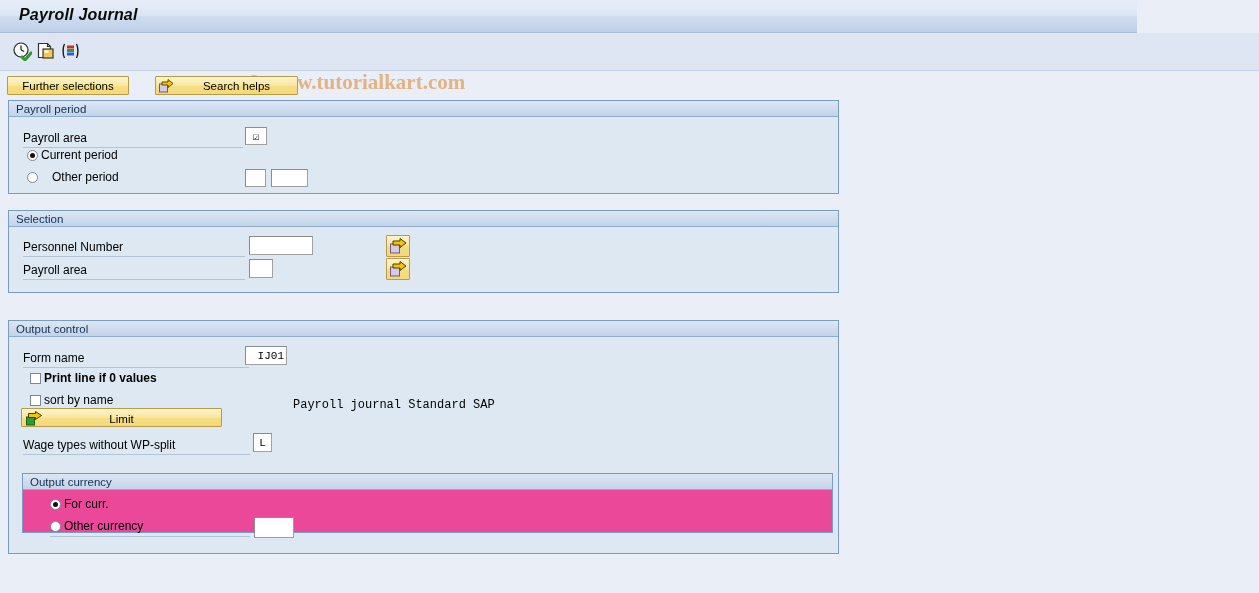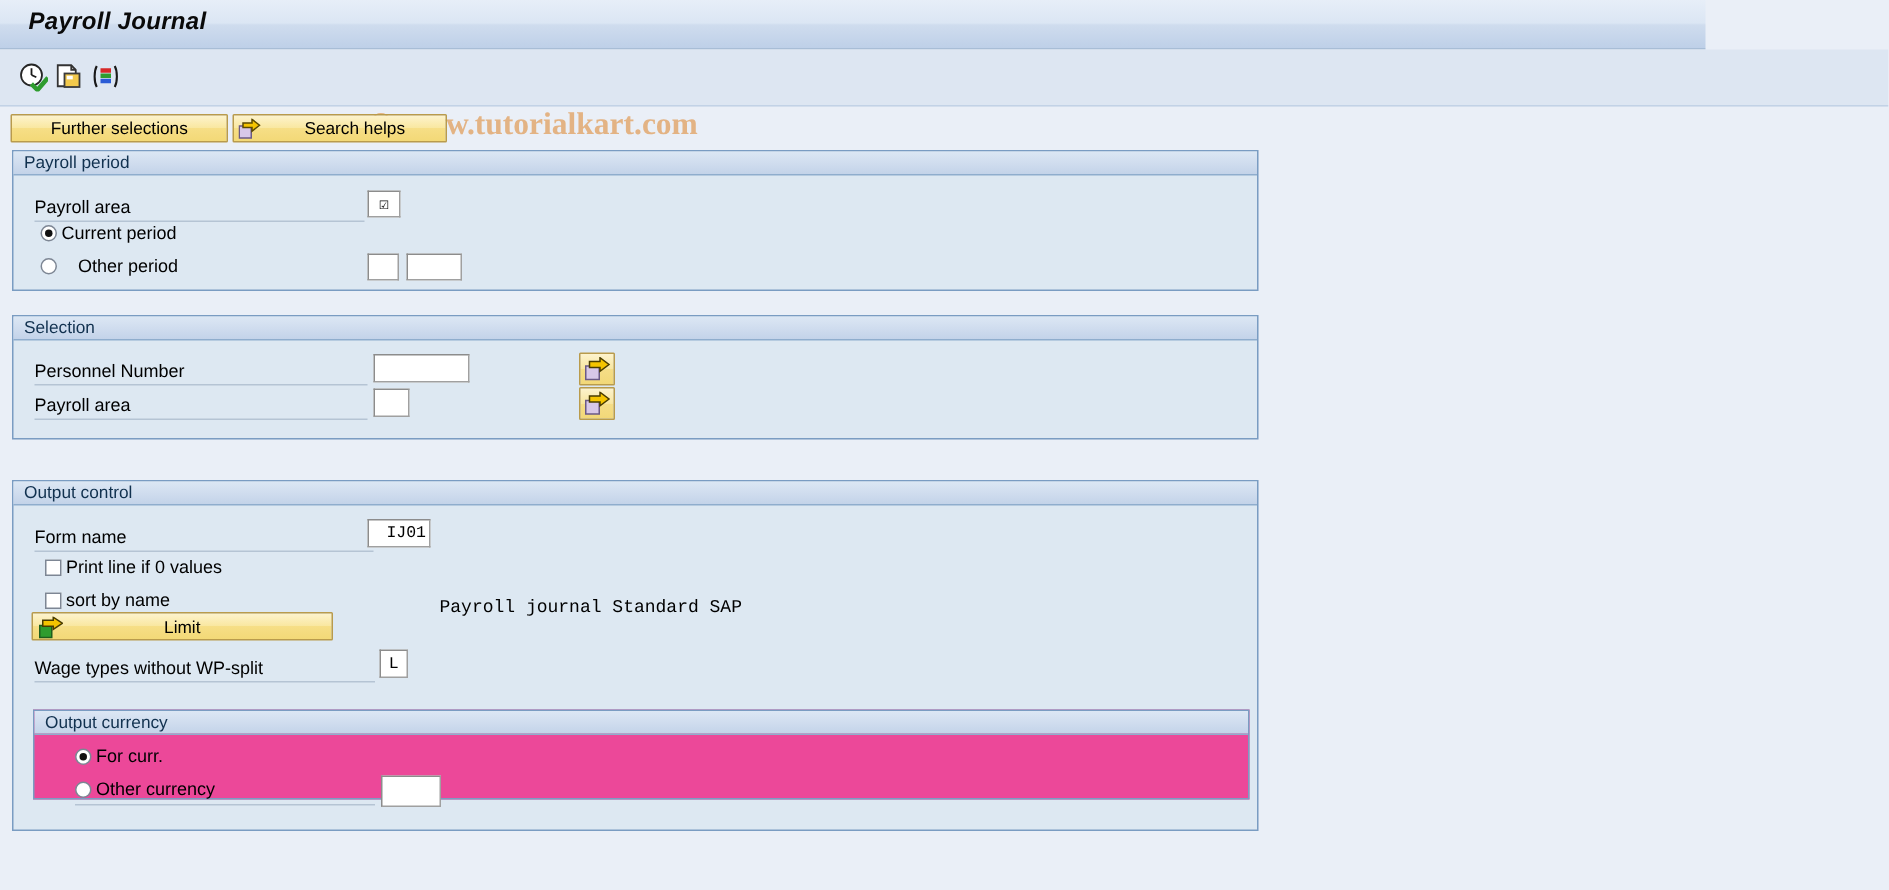--- a/index.html
+++ b/index.html
@@ -84,21 +84,21 @@
     font-family: "Liberation Sans", sans-serif;
     font-size: 11.5px;
     color: #000;
     text-align: center;
     line-height: 19px;
     cursor: pointer;
     box-sizing: border-box;
     white-space: nowrap;
     padding: 0;
   }
-  #btn-further { left: 7px; width: 145px; }
+  #btn-further { left: 7px; width: 122px; }
   #btn-search  { left: 155px; width: 143px; padding-left: 20px; }
   #btn-search .arw {
     position: absolute;
     left: 3px; top: 2px;
     width: 15px; height: 14px;
   }
 
   
   .group {
     position: absolute;
@@ -349,21 +349,21 @@
 
 <div class="group" id="grp-output">
   <div class="ghead">Output control</div>
   <div class="gbody">
 
     <div class="flabel" style="left:14px; top:14px;">Form name</div>
     <div class="funder" style="left:14px; top:30px; width:226px;"></div>
     <input class="inp center" style="left: 236px; top: 9px; width: 42px; height: 19px; text-align: right;" value="IJ01">
     <div class="statictext" style="left:284px; top:13px;">Payroll journal Standard SAP</div>
 
-    <div class="cb-row" style="left:21px; top:35px;">
+    <div class="cb-row" style="left:21px; top:35px;font-weight:bold;">
       <span class="cb"></span>
       <span class="rlabel">Print line if 0 values</span>
     </div>
 
     <div class="cb-row" style="left:21px; top:57px;">
       <span class="cb"></span>
       <span class="rlabel">sort by name</span>
     </div>
 
     <div class="flabel" style="left:14px; top:101px;">Wage types without WP-split</div>

